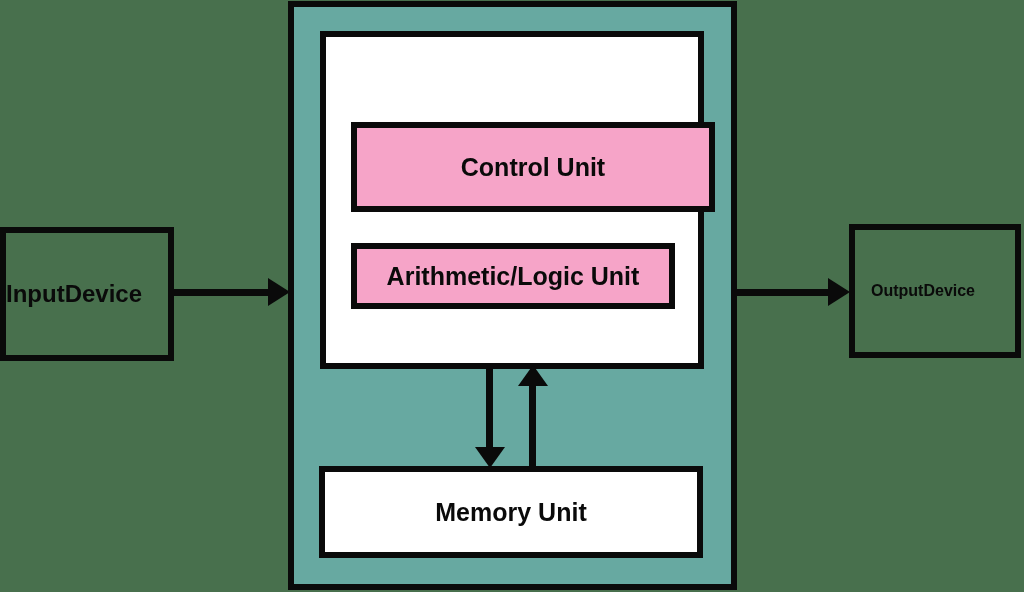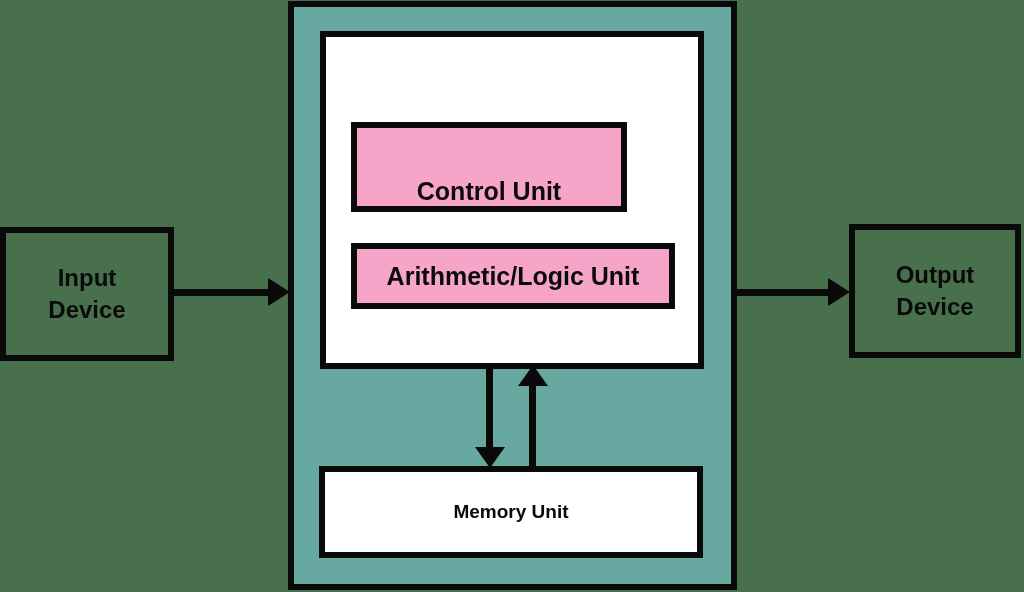--- a/index.html
+++ b/index.html
@@ -13,30 +13,29 @@
     height: 592px;
     background: var(--bg, #48704D);
     overflow: hidden;
     color: #0a0a0a;
   }
   .node {
     position: absolute;
     box-sizing: border-box;
     border: 6px solid #0a0a0a;
     display: flex;
-    flex-direction: column;
+    flex-direction: row;
     align-items: center;
-    justify-content: center;
     text-align: center;
     font-weight: bold;
     color: #0a0a0a;
   }
   
   #input-device  { left: 0px;   top: 227px; width: 174px; height: 134px; background: transparent; font-size: 24px; line-height: 32px; }
-  #output-device { left: 849px; top: 224px; width: 172px; height: 134px; background: transparent; font-size: 24px; line-height: 32px; }
+  #output-device { left: 849px; top: 224px; width: 172px; height: 134px; background: transparent; font-size: 16px; line-height: 32px; padding-left: 16px; }
 
   
   #cpu-container {
     position: absolute;
     box-sizing: border-box;
     left: 288px; top: 1px; width: 449px; height: 589px;
     border: 6px solid #0a0a0a;
     background: var(--cpu-fill, #67A9A1);
   }
 
@@ -59,35 +58,35 @@
     position: absolute;
     box-sizing: border-box;
     border: 6px solid #0a0a0a;
     background: var(--unit-fill, #F6A4C8);
     display: flex;
     align-items: center;
     justify-content: center;
     font-weight: bold;
     font-size: 25px;
   }
-  #control-unit { left: 25px; top: 85px;  width: 276px; height: 90px; align-items: flex-end; }
+  #control-unit { left: 25px; top: 85px;  width: 364px; height: 90px; }
   #alu-unit     { left: 25px; top: 206px; width: 324px; height: 66px; }
 
   
   #memory-unit {
     position: absolute;
     box-sizing: border-box;
     left: 25px; top: 459px; width: 384px; height: 92px;
     border: 6px solid #0a0a0a;
     background: var(--box-fill, #ffffff);
     display: flex;
     align-items: center;
     justify-content: center;
     font-weight: bold;
-    font-size: 19px;
+    font-size: 25px;
   }
 
   
   .stem { position: absolute; background: #0a0a0a; }
   .head { position: absolute; width: 0; height: 0; }
 
   
   #arrow-in-stem { left: 174px; top: 289px; width: 94px; height: 7px; }
   #arrow-in-head { left: 268px; top: 278px;
     border-top: 14px solid transparent; border-bottom: 14px solid transparent;

